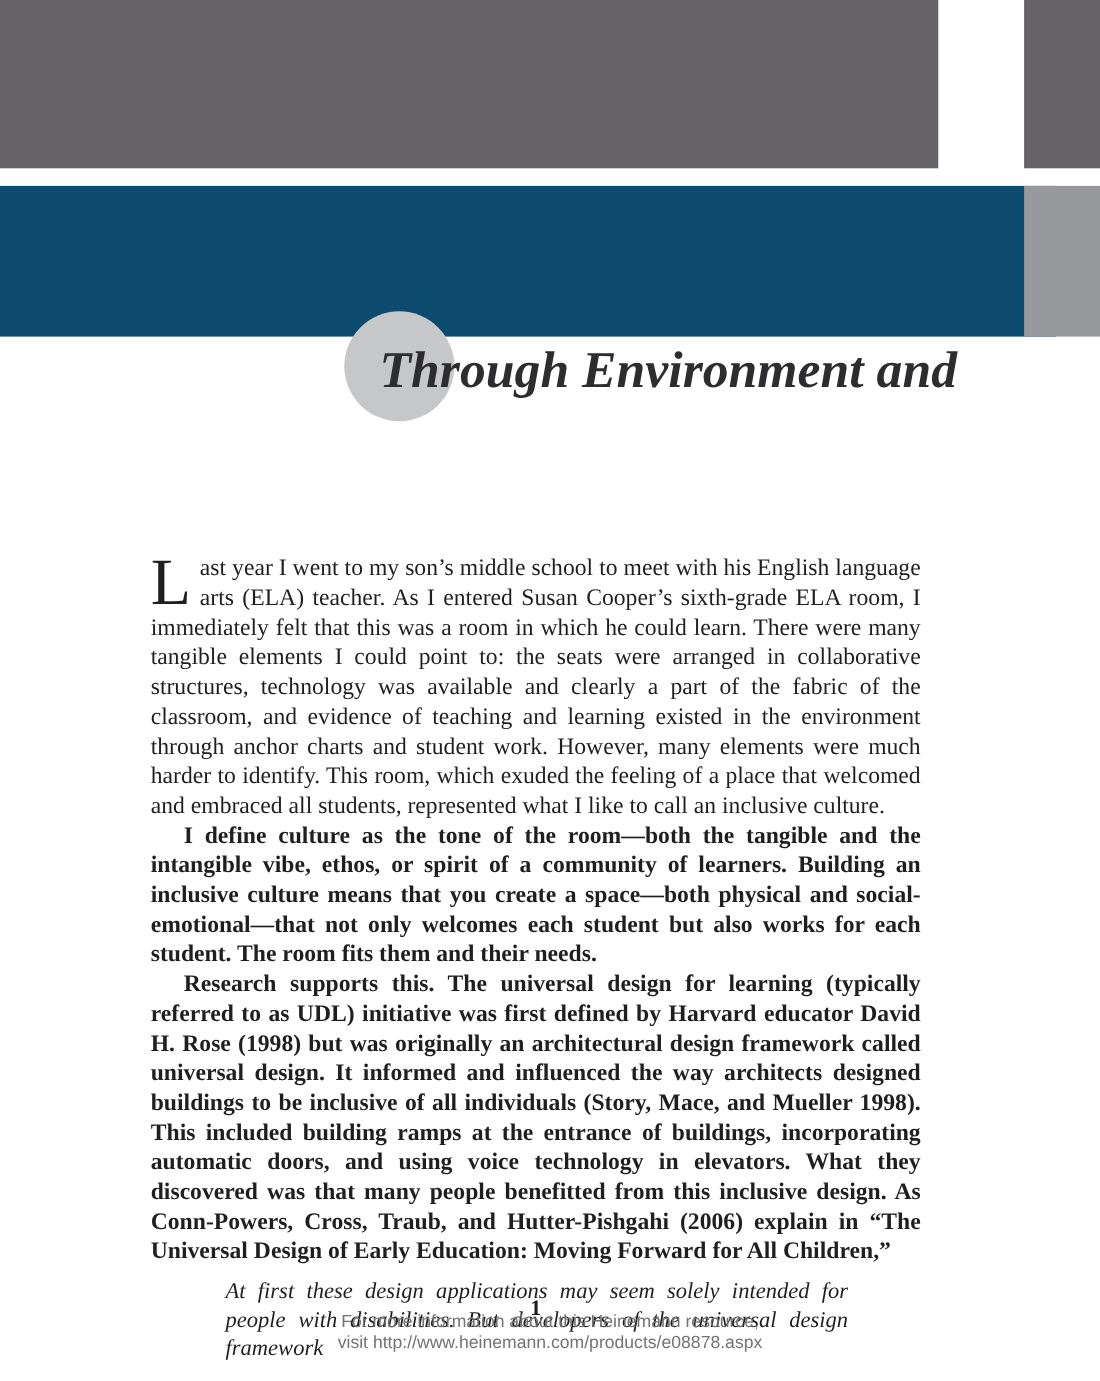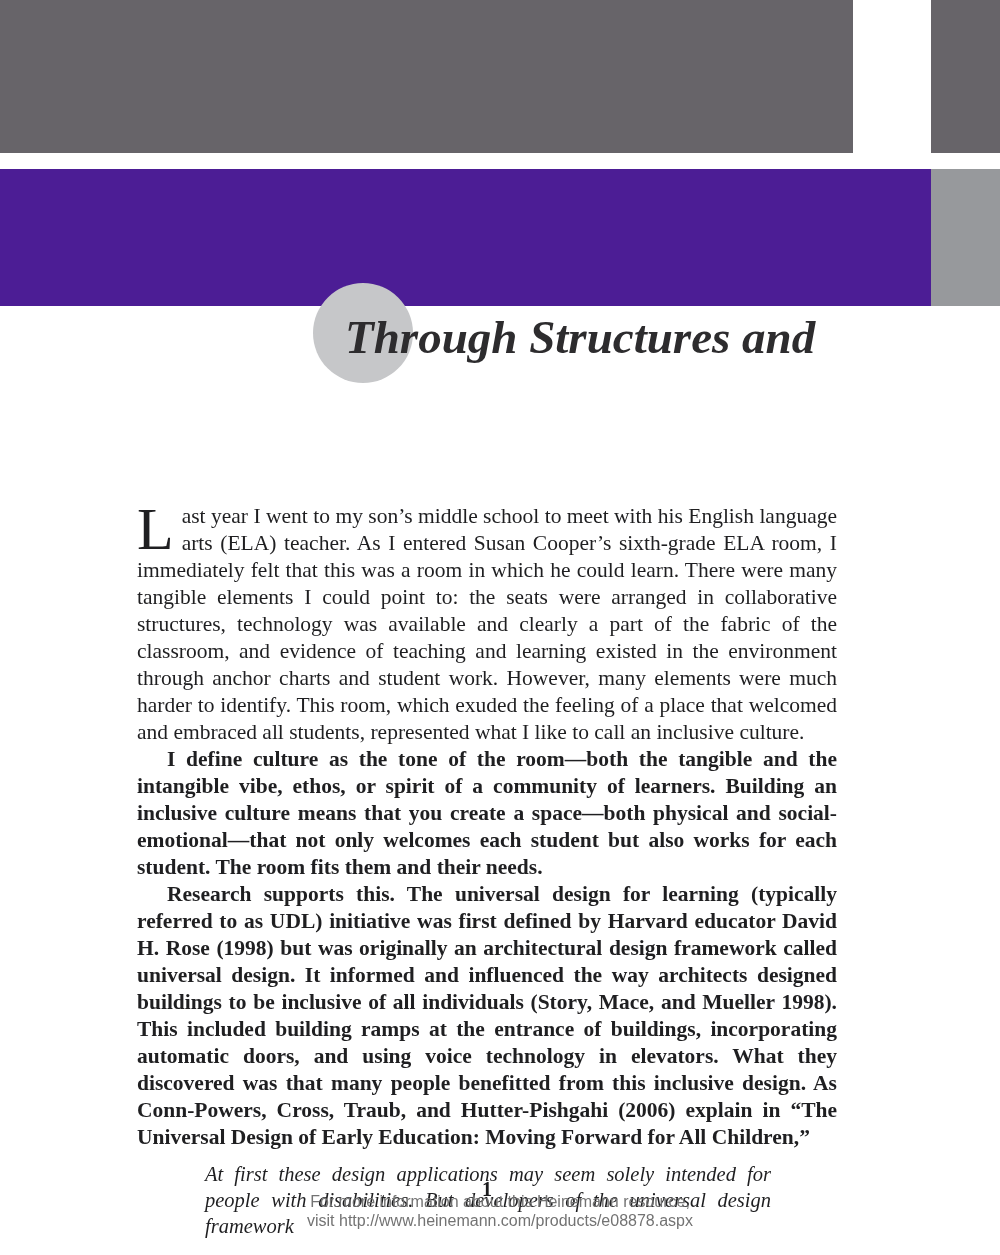--- a/index.html
+++ b/index.html
@@ -14,21 +14,21 @@
   .banner-dark{
     position:absolute;left:0;top:0;width:853px;height:153px;
     background:#676469;
   }
   .banner-dark-right{
     position:absolute;left:931px;top:0;width:69px;height:153px;
     background:#676469;
   }
   .chapter-band{
     position:absolute;left:0;top:169px;width:960px;height:137px;
-    background:#4c1d95;
+    background:#0c4a6e;
   }
   .chapter-band-right{
     position:absolute;left:931px;top:169px;width:69px;height:137px;
     background:#97999c;
   }
   .chapter-title{
     position:absolute;left:88px;top:196px;
     font-family:"Liberation Sans","DejaVu Sans",sans-serif;
     font-weight:300;
     font-size:82px;line-height:90px;
@@ -108,21 +108,21 @@
   <div class="banner-dark-right"></div>
 
   <div class="chapter-band">
     <div class="chapter-title">CHAPTER ONE</div>
   </div>
   <div class="chapter-band-right"></div>
 
   <div class="dropcap-circle"></div>
 
   <div class="title-block">
-    <div class="title-line">Through Structures and</div>
+    <div class="title-line">Through Environment and</div>
   </div>
 
   <div class="body-block">
     <p><span class="drop-l">L</span><span>ast year I went to my son’s middle school to meet with his English language arts (ELA) teacher. As I entered Susan Cooper’s sixth-grade ELA room, I immediately felt that this was a room in which he could learn. There were many tangible elements I could point to: the seats were arranged in collaborative structures, technology was available and clearly a part of the fabric of the classroom, and evidence of teaching and learning existed in the environment through anchor charts and student work. However, many elements were much harder to identify. This room, which exuded the feeling of a place that welcomed and embraced all students,  represented what I like to call an inclusive culture.</span></p>
     <p class="para-indent">I define culture as the tone of the room—both the tangible and the intangible vibe, ethos, or spirit of a community of learners. Building an inclusive culture means that you create a space—both physical and social-emotional—that not only welcomes each student but also works for each student. The room fits them and their needs.</p>
     <p class="para-indent">Research supports this. The universal design for learning (typically referred to as UDL) initiative was first defined by Harvard educator David H. Rose (1998) but was originally an architectural design framework called universal design. It informed and influenced the way architects designed buildings to be inclusive of all individuals (Story, Mace, and Mueller 1998). This included building ramps at the entrance of buildings, incorporating automatic doors, and using voice technology in elevators. What they discovered was that many people benefitted from this inclusive design. As Conn-Powers, Cross, Traub, and Hutter-Pishgahi (2006) explain in “The Universal Design of Early Education: Moving Forward for All Children,”</p>
     <p class="quote">At first these design applications may seem solely intended for people with disabilities. But developers of the universal design framework</p>
   </div>
 
   <div class="page-number">1</div>

